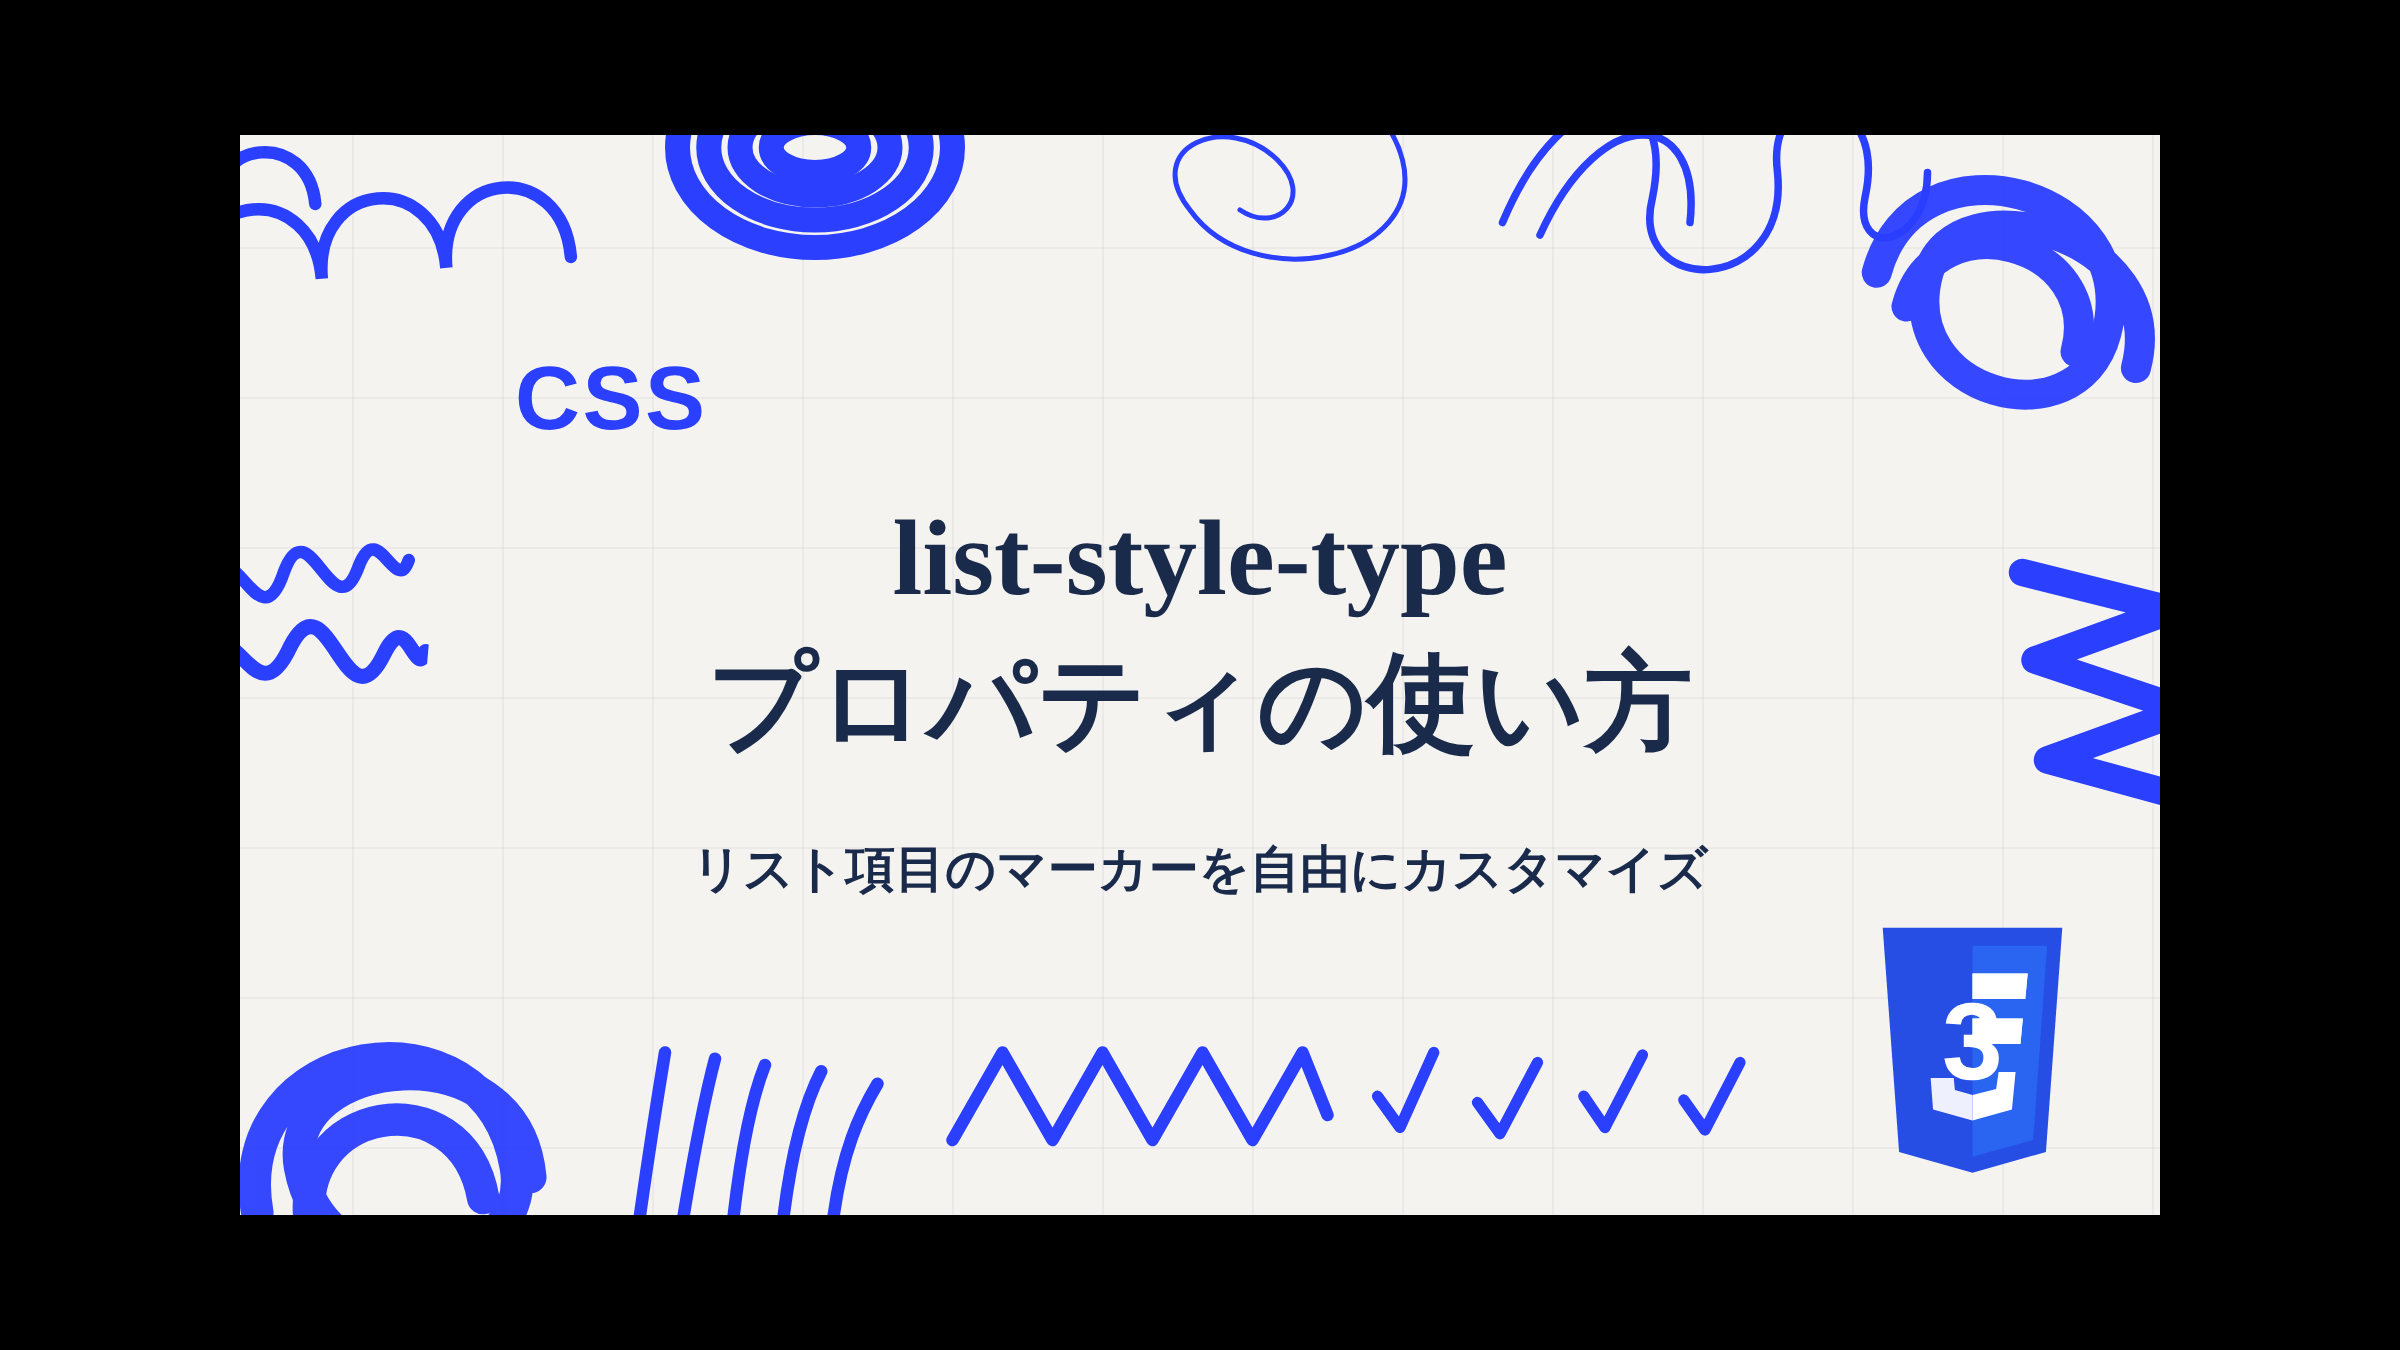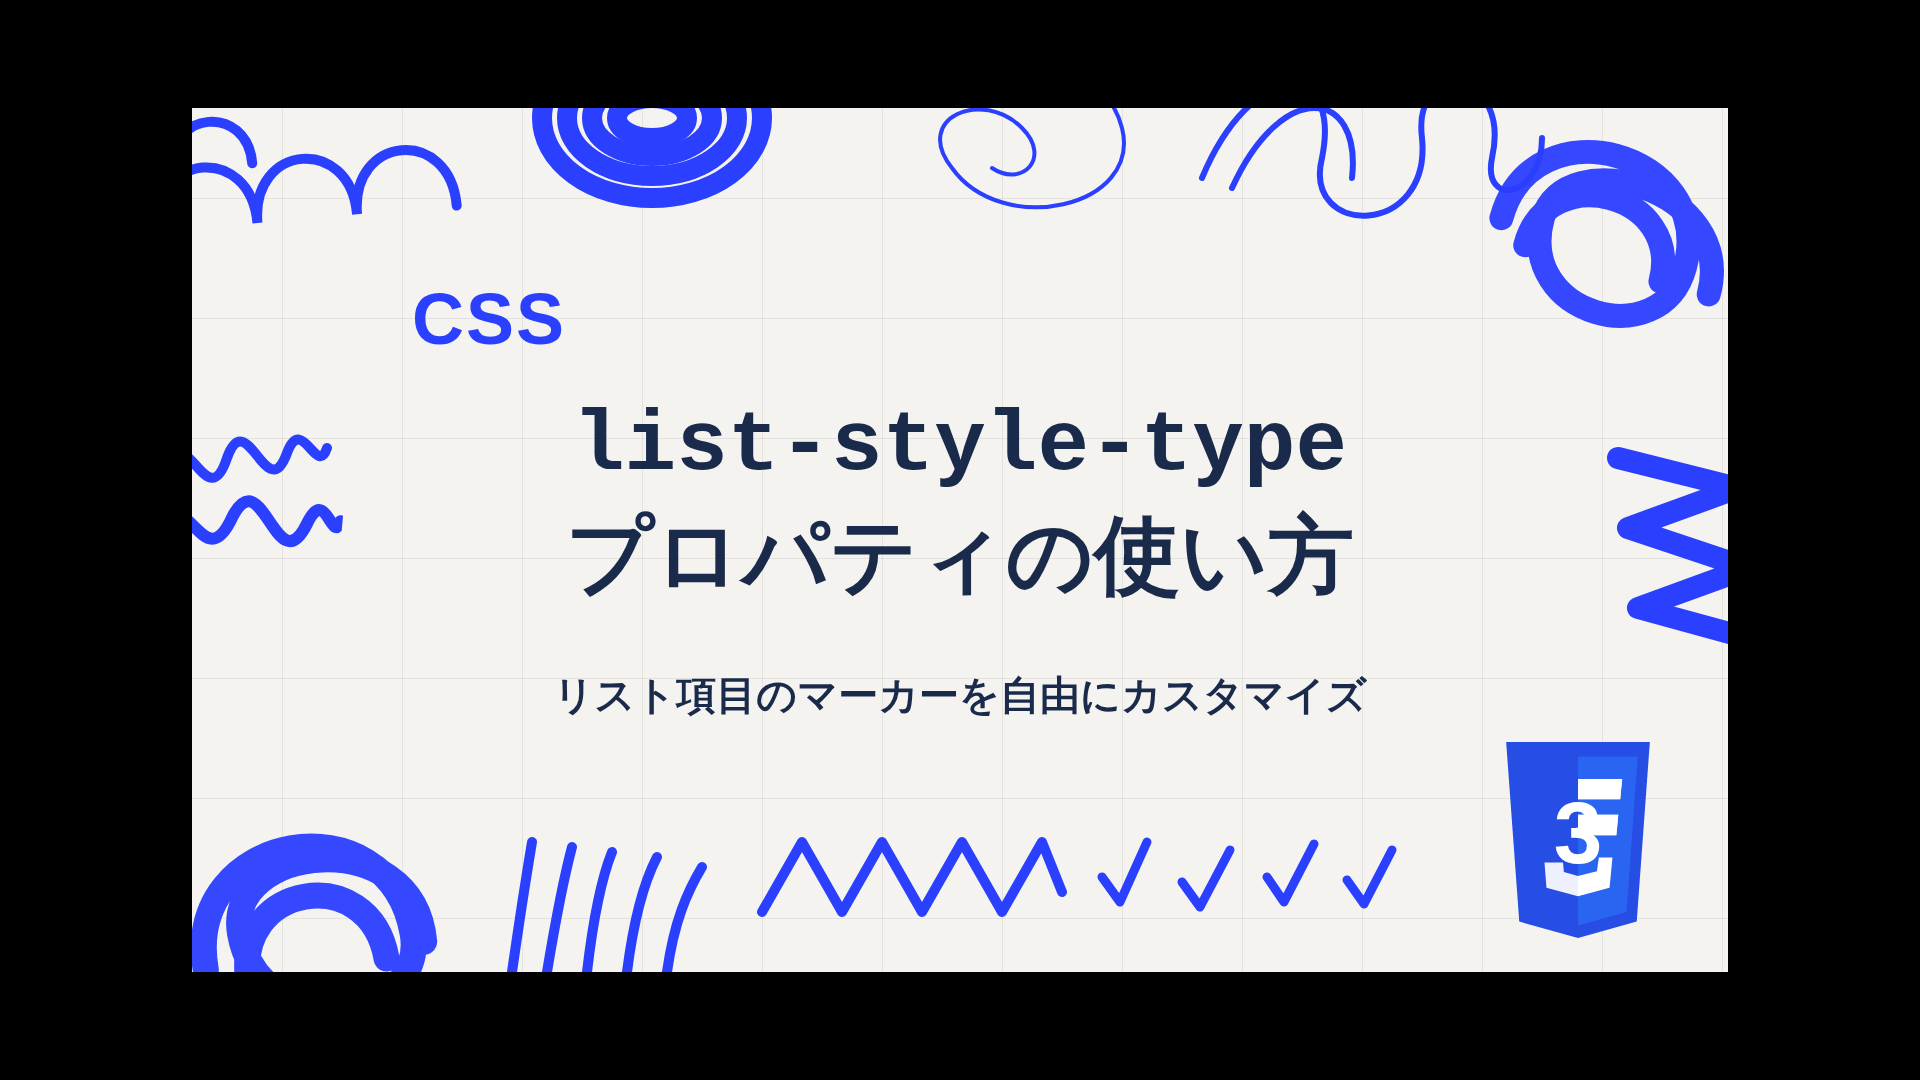--- a/index.html
+++ b/index.html
@@ -67,21 +67,21 @@
   .title {
     position: absolute;
     top: 280px;
     left: 0;
     right: 0;
     text-align: center;
     font-size: 86px;
     line-height: 1.35;
     font-weight: 900;
     color: #1a2a4a;
-    font-family: Liberation Mono, monospace;
+    font-family: Liberation Serif, serif;
     white-space: pre-line;
   }
   .subtitle {
     position: absolute;
     top: 560px;
     left: 0;
     right: 0;
     text-align: center;
     font-size: 40px;
     font-weight: 800;

